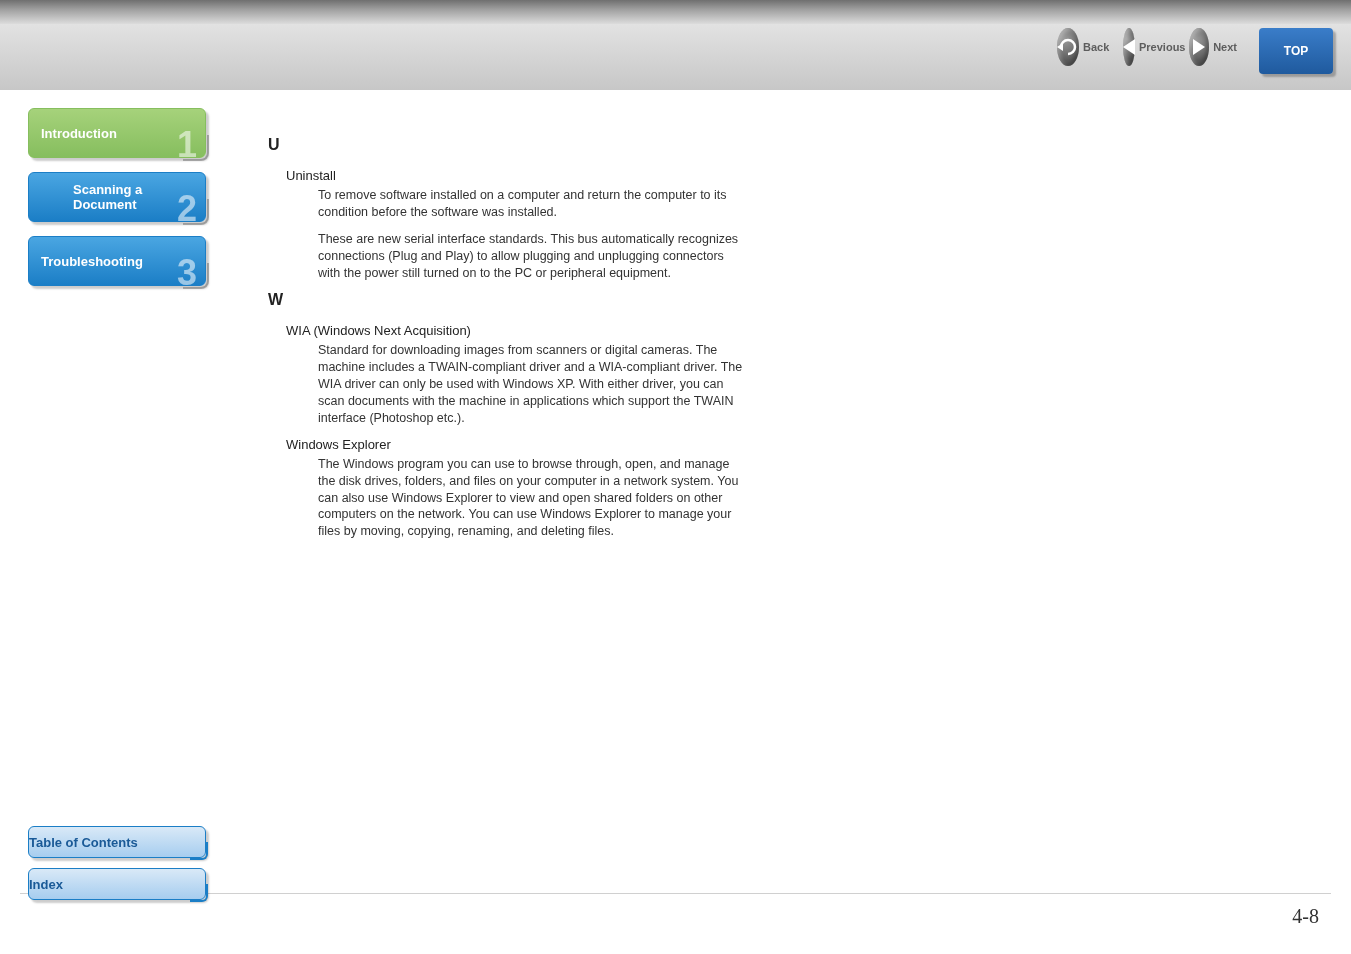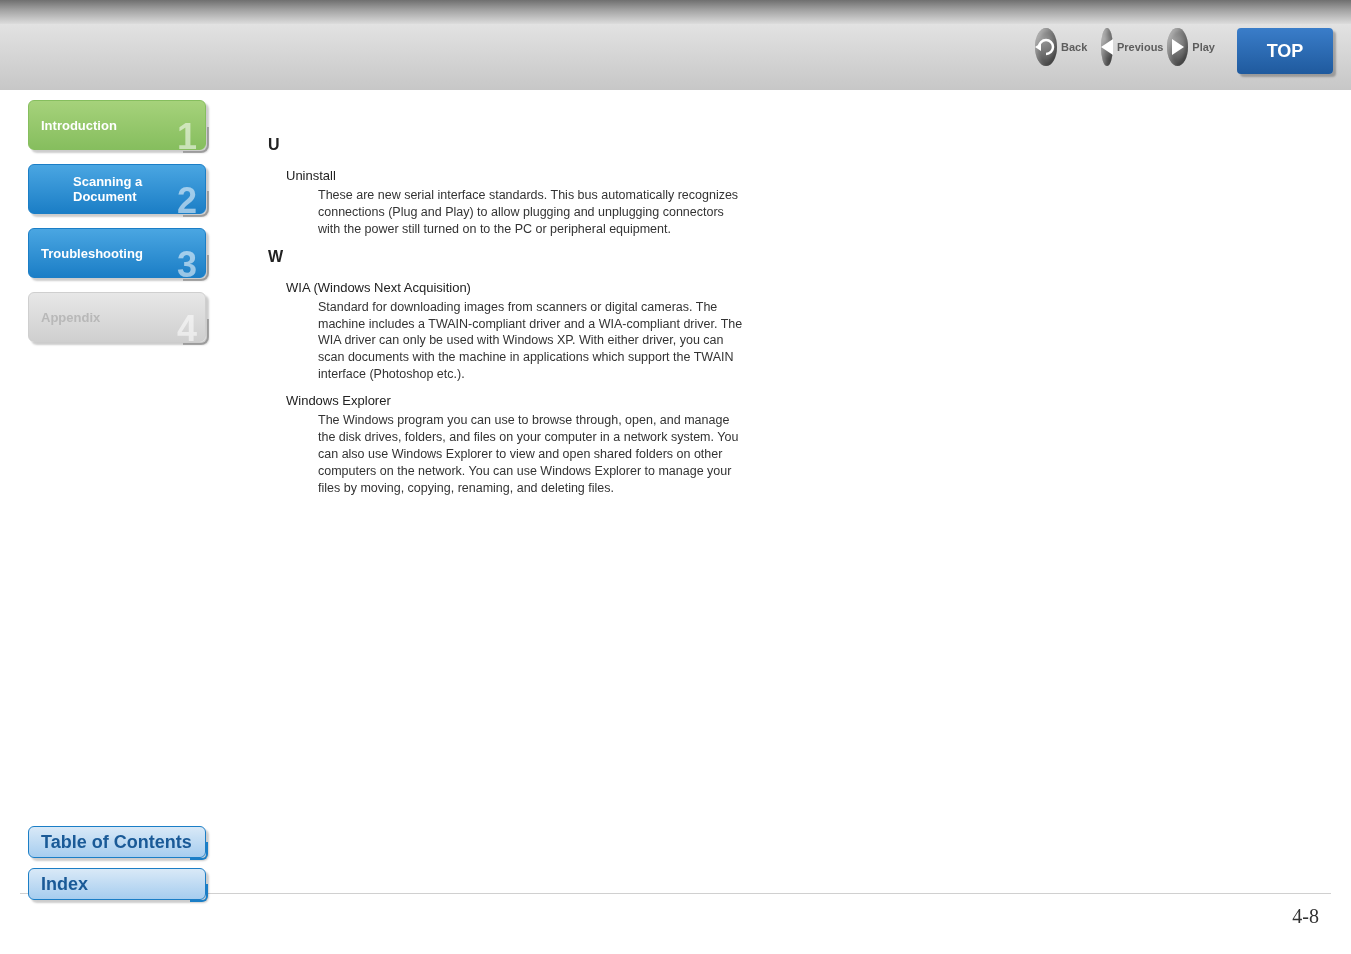--- a/index.html
+++ b/index.html
@@ -47,38 +47,38 @@
     justify-content: center;
     color: #fff;
     box-shadow: inset -2px -2px 4px rgba(0,0,0,0.3), inset 2px 2px 4px rgba(255,255,255,0.4);
   }
   .nav-btn .lbl {
     font-size: 11px;
     font-weight: bold;
     color: #5d5d5d;
   }
   .top-box {
-    width: 96px;
+    width: 74px;
     height: 46px;
     background: linear-gradient(to bottom, #3a7dc9, #1f5a9e);
     border-radius: 4px;
     display: flex;
     align-items: center;
     justify-content: center;
     color: #fff;
     font-weight: bold;
-    font-size: 18px;
+    font-size: 12px;
     margin-top: 4px;
     box-shadow: 3px 3px 2px rgba(0,0,0,0.25);
   }
 
   .sidebar {
     position: absolute;
     left: 28px;
-    top: 100px;
+    top: 108px;
     width: 190px;
   }
   .side-btn {
     position: relative;
     width: 178px;
     height: 50px;
     margin-bottom: 14px;
     border-radius: 6px;
     box-shadow: 3px 3px 2px rgba(0,0,0,0.2);
     color: #fff;
@@ -123,24 +123,23 @@
   .bottom-btn {
     position: relative;
     height: 30px;
     margin-bottom: 10px;
     border-radius: 6px;
     box-shadow: 3px 3px 2px rgba(0,0,0,0.2);
     border: 1.5px solid #1b7ec6;
     background: linear-gradient(to bottom, #d9e9f7, #a6cdef);
     color: #1a5a97;
     font-weight: bold;
-    font-size: 18px;
-    display: flex;
-    align-items: center;
-    padding-left: 12px;
+    font-size: 13px;
+    display: flex;
+    align-items: center;
   }
   .bottom-btn .notch {
     position: absolute;
     right: -3px;
     bottom: -3px;
     width: 16px;
     height: 16px;
     border-right: 2px solid #1b7ec6;
     border-bottom: 2px solid #1b7ec6;
     border-bottom-right-radius: 6px;
@@ -212,21 +211,21 @@
     <div class="nav-btn">
       <div class="circle">
           <span class="tri tri-left"></span>
         </div>
       <div class="lbl">Previous</div>
     </div>
     <div class="nav-btn">
       <div class="circle">
           <span class="tri tri-right"></span>
         </div>
-      <div class="lbl">Play</div>
+      <div class="lbl">Next</div>
     </div>
   </div>
   <div class="top-box">
     <span>TOP</span>
   </div>
 </div>
 
 <div class="sidebar">
   <div class="side-btn c-green">
     <span>Introduction</span>
@@ -236,30 +235,26 @@
   <div class="side-btn c-blue1">
     <span style="white-space:pre-line">Scanning a Document</span>
     <span class="num">2</span>
     <span class="notch"></span>
   </div>
   <div class="side-btn c-blue2">
     <span>Troubleshooting</span>
     <span class="num">3</span>
     <span class="notch"></span>
   </div>
-  <div class="side-btn c-grey">
-    <span>Appendix</span>
-    <span class="num">4</span>
-    <span class="notch"></span>
-  </div>
 </div>
 
 <div class="content">
   <div class="sec-letter">U</div>
   <div class="term">Uninstall</div>
+  <div class="def">To remove software installed on a computer and return the computer to its condition before the software was installed.</div>
   <div class="def">These are new serial interface standards. This bus automatically recognizes connections (Plug and Play) to allow plugging and unplugging connectors with the power still turned on to the PC or peripheral equipment.</div>
 
   <div class="sec-letter">W</div>
   <div class="term">WIA (Windows Next Acquisition)</div>
   <div class="def">Standard for downloading images from scanners or digital cameras. The machine includes a TWAIN-compliant driver and a WIA-compliant driver. The WIA driver can only be used with Windows XP. With either driver, you can scan documents with the machine in applications which support the TWAIN interface (Photoshop etc.).</div>
   <div class="term">Windows Explorer</div>
   <div class="def">The Windows program you can use to browse through, open, and manage the disk drives, folders, and files on your computer in a network system. You can also use Windows Explorer to view and open shared folders on other computers on the network. You can use Windows Explorer to manage your files by moving, copying, renaming, and deleting files.</div>
 </div>
 
 <div class="footer-line"></div>

